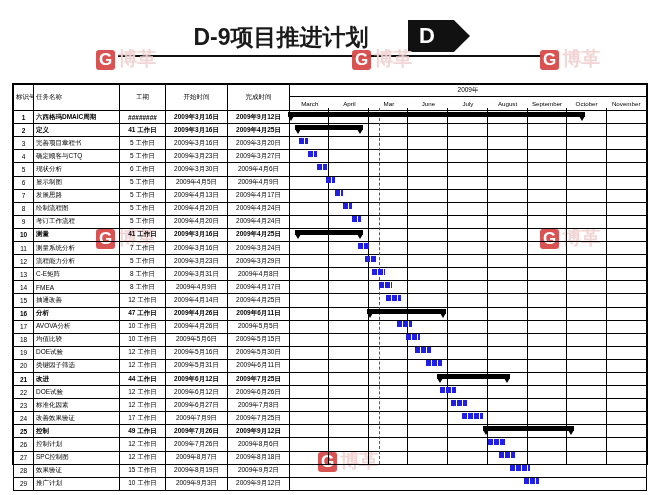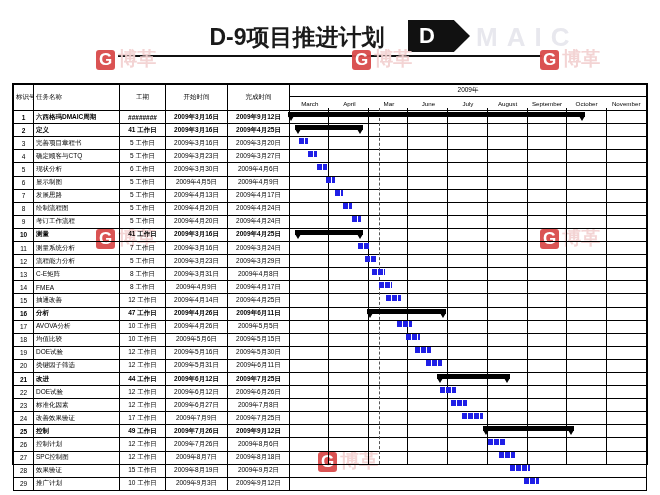--- a/index.html
+++ b/index.html
@@ -9,21 +9,21 @@
     font-family:"Liberation Sans","DejaVu Sans",sans-serif;
     position:relative;
     overflow:hidden;
   }
   
   .header{
     position:absolute;left:0;top:0;width:660px;height:66px;
   }
   .title{
     position:absolute;left:0;top:22px;width:562px;text-align:center;
-    font-size:23px;font-weight:bold;color:#1a1a1a;letter-spacing:0px;margin-left:16px;
+    font-size:23px;font-weight:bold;color:#1a1a1a;letter-spacing:0px;
   }
   .title-rule{
     position:absolute;left:118px;top:55px;width:424px;height:2px;background:#111;
   }
   .dmaic-logo{
     position:absolute;left:408px;top:20px;width:62px;height:32px;
     background:#111;color:#fff;
     clip-path:polygon(0 0,74% 0,100% 50%,74% 100%,0 100%);
   }
   .dmaic-logo .d{
@@ -85,21 +85,20 @@
   }
   .summary:before{left:0;}
   .summary:after{right:0;}
 </style>
 </head>
 <body>
 
 <div class="header">
   <div class="title">D-9项目推进计划</div>
   <div class="title-rule"></div>
-  <div class="dmaic-ghost">MAIC</div>
   <div class="dmaic-logo">
     <span class="d">D</span>
   </div>
 </div>
 
 <div class="wm" style="left:96px;top:46px;"><span class="g">G</span><span>博革</span></div>
 <div class="wm" style="left:352px;top:46px;"><span class="g">G</span><span>博革</span></div>
 <div class="wm" style="left:540px;top:46px;"><span class="g">G</span><span>博革</span></div>
 <div class="wm" style="left:96px;top:225px;"><span class="g">G</span><span>博革</span></div>
 <div class="wm" style="left:540px;top:225px;"><span class="g">G</span><span>博革</span></div>

